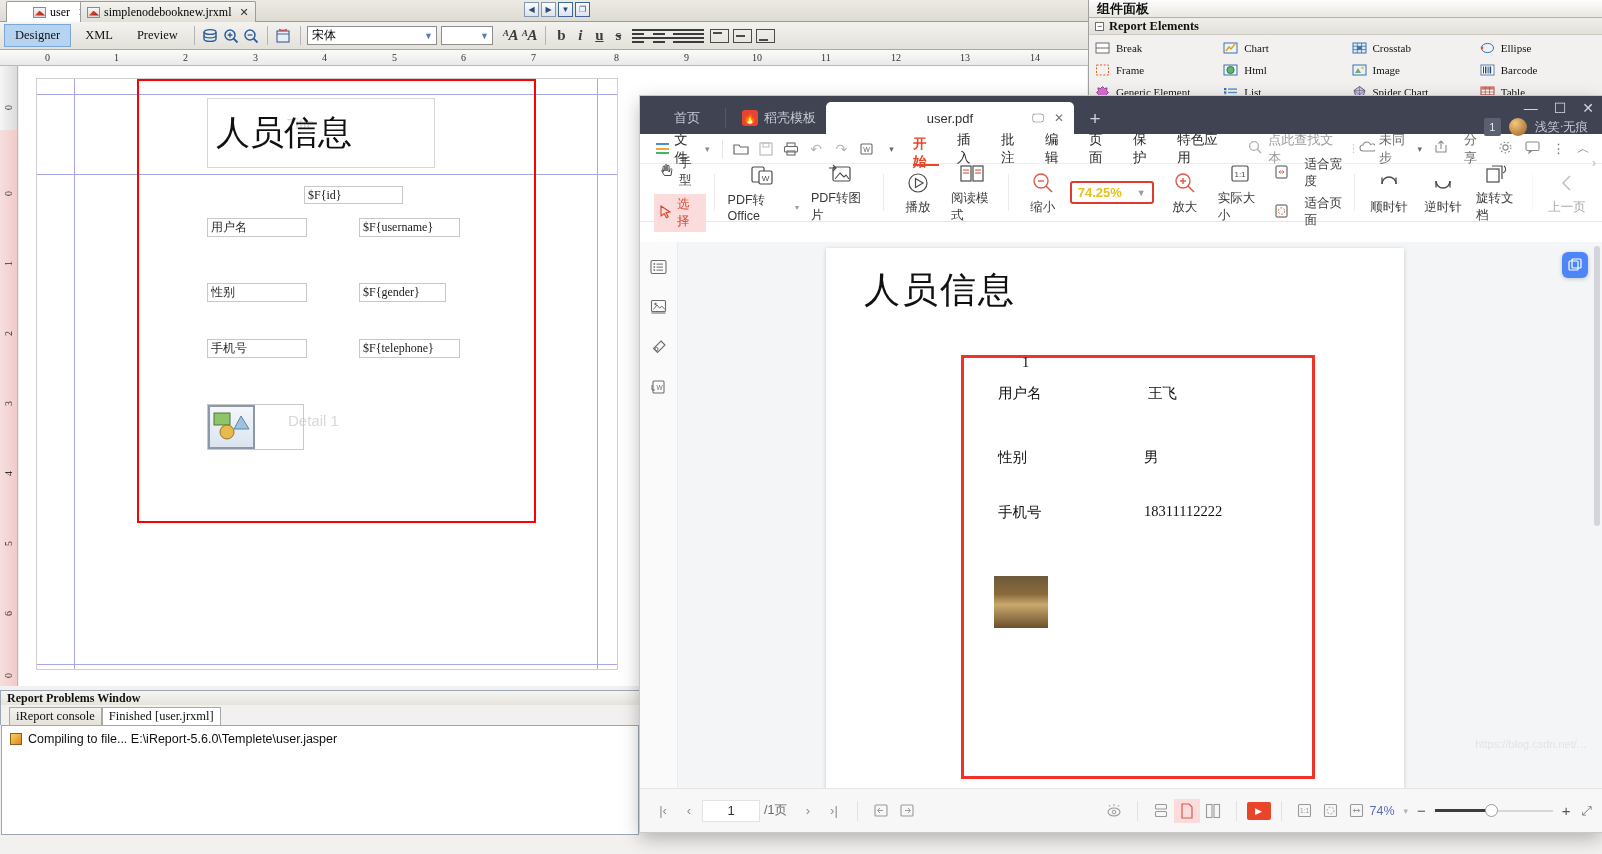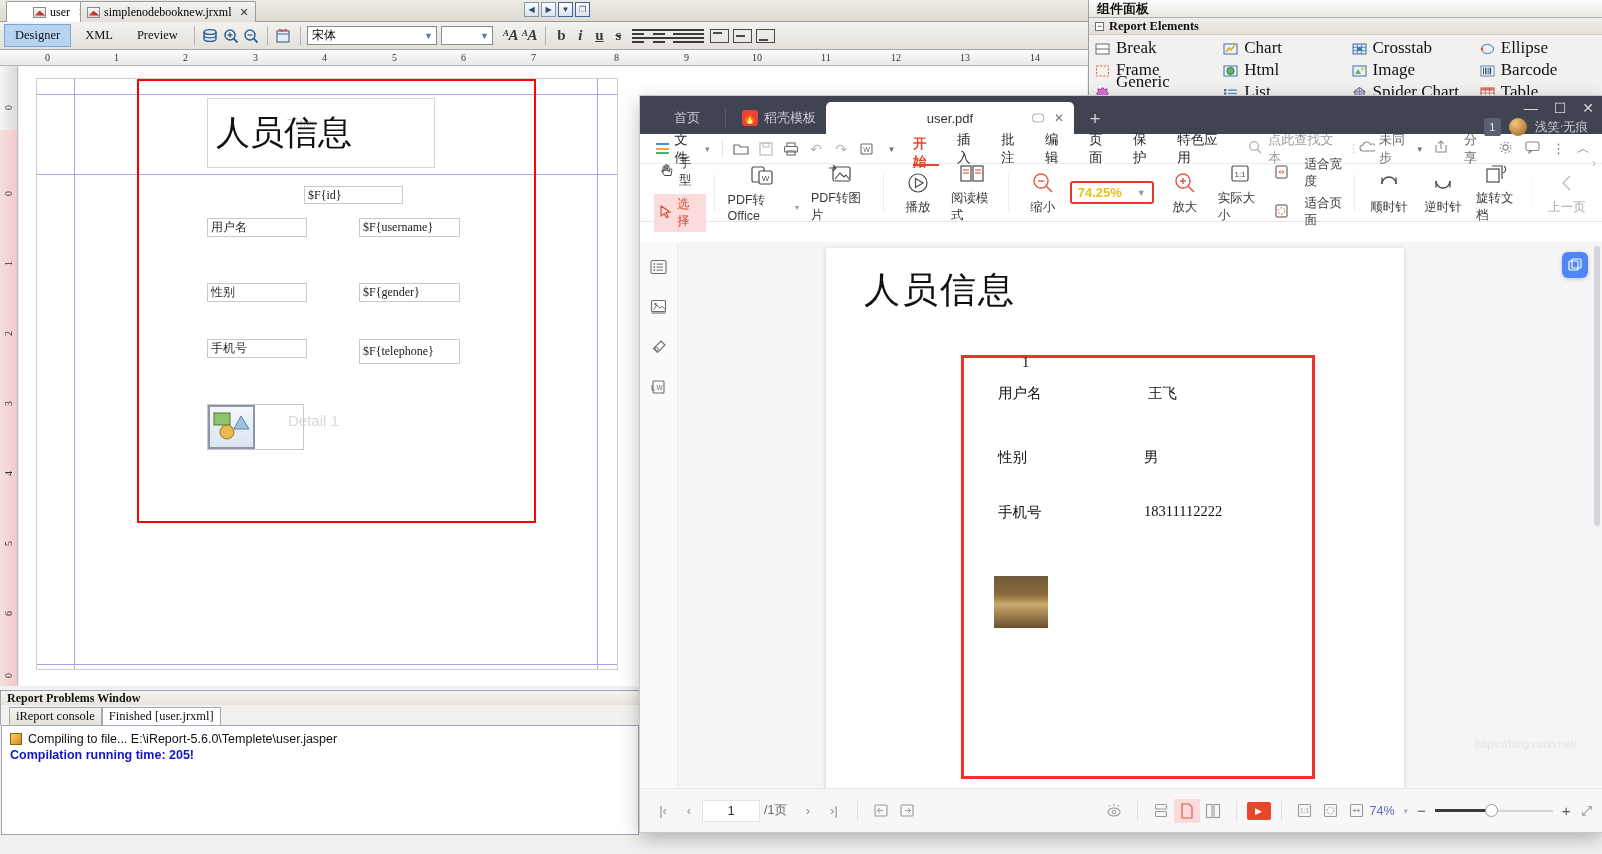--- a/index.html
+++ b/index.html
@@ -109,21 +109,21 @@
   .pal-title { height:18px; background:linear-gradient(#fdfdfd,#e9e7e1); border-bottom:1px solid #b0b0b0;
      font-family:"Liberation Serif",serif; font-weight:bold; font-size:13px; color:#111;
      padding-left:8px; display:flex; align-items:center; }
   .pal-group { height:17px; background:linear-gradient(#efeee9,#e2e0d8); border-bottom:1px solid #cdcbc4;
      display:flex; align-items:center; padding-left:6px; gap:5px;
      font-family:"Liberation Serif",serif; font-weight:bold; font-size:12.5px; color:#111; }
   .pal-expander { width:9px; height:9px; border:1px solid #6f6f6f; background:#fff;
      display:flex; align-items:center; justify-content:center; font-size:9px; line-height:7px; color:#222;}
   .pal-grid { display:grid; grid-template-columns: repeat(4, 1fr); row-gap:0px; padding-top:2px; }
   .pal-item { display:flex; align-items:center; gap:6px; height:22px; padding-left:6px;
-     font-family:"Liberation Serif",serif; font-size:17px; color:#111; }
+     font-family:"Liberation Serif",serif; font-size:11px; color:#111; }
   .pal-ic { width:15px; height:14px; flex:0 0 15px; position:relative; }
 
   
   .wps { position:absolute; left:640px; top:96px; width:962px; height:736px;
      background:#ffffff; box-shadow:0 0 0 1px #c9c9c9, 0 6px 18px rgba(0,0,0,.28); }
 
   .wps-titlebar { position:relative; height:38px; background:#3f4352; }
   .wps-tab { position:absolute; top:6px; height:32px; display:flex; align-items:center;
      font-size:13px; }
   .wps-home { left:12px; width:70px; justify-content:center; color:#c9ccd6; }
@@ -379,23 +379,23 @@
 
         <div class="red-band" style="left:100px; top:0px; width:399px; height:444px;"></div>
 
         <span class="band-label" style="left:250px; top:36px;">Title</span>
         <div class="rpt-title" style="left:170px; top:19px; width:228px; height:70px;">人员信息</div>
 
         <div class="rpt-field" style="left:267px; top:107px; width:99px; height:18px;">$F{id}</div>
         <div class="rpt-field" style="left:170px; top:139px; width:100px; height:19px; color:#2b2b2b;">用户名</div>
         <div class="rpt-field" style="left:322px; top:139px; width:101px; height:19px;">$F{username}</div>
         <div class="rpt-field" style="left:170px; top:204px; width:100px; height:19px; color:#2b2b2b;">性别</div>
-        <div class="rpt-field" style="left:322px; top:204px; width:101px; height:19px;">$F{gender}</div>
+        <div class="rpt-field" style="left:322px; top:204px; width:87px; height:19px;">$F{gender}</div>
         <div class="rpt-field" style="left:170px; top:260px; width:100px; height:19px; color:#2b2b2b;">手机号</div>
-        <div class="rpt-field" style="left:322px; top:260px; width:101px; height:25px;">$F{telephone}</div>
+        <div class="rpt-field" style="left:322px; top:260px; width:101px; height:19px;">$F{telephone}</div>
 
         <span class="band-label" style="left:251px; top:333px;">Detail 1</span>
         <div class="rpt-img" style="left:170px; top:325px; width:97px; height:46px;">
           <div class="inner">
             <svg width="43" height="40" viewBox="0 0 43 40">
               <rect x="4" y="6" width="16" height="12" fill="#8ec46a" stroke="#4e7a33"></rect>
               <polygon points="24,22 31,9 39,22" fill="#9ec2e0" stroke="#5b86a8"></polygon>
               <circle cx="17" cy="25" r="7" fill="#e8b94f" stroke="#9a7520"></circle>
             </svg>
           </div>
@@ -407,21 +407,20 @@
       <div class="rp-title">Report Problems Window</div>
       <div class="rp-tabs">
         <div class="rp-tab">iReport console</div>
         <div class="rp-tab active">Finished [user.jrxml]</div>
       </div>
       <div class="rp-body">
         <div class="rp-line">
           <span class="rp-ico"></span>
           <span>Compiling to file... E:\iReport-5.6.0\Templete\user.jasper</span>
         </div>
-        <div class="rp-blue">Compilation running time: 205!</div>
       </div>
     </div>
   </div>
 
   <div class="palette">
     <div class="pal-title">组件面板</div>
     <div class="pal-group">
       <span class="pal-expander">−</span>
       <span>Report Elements</span>
     </div>

